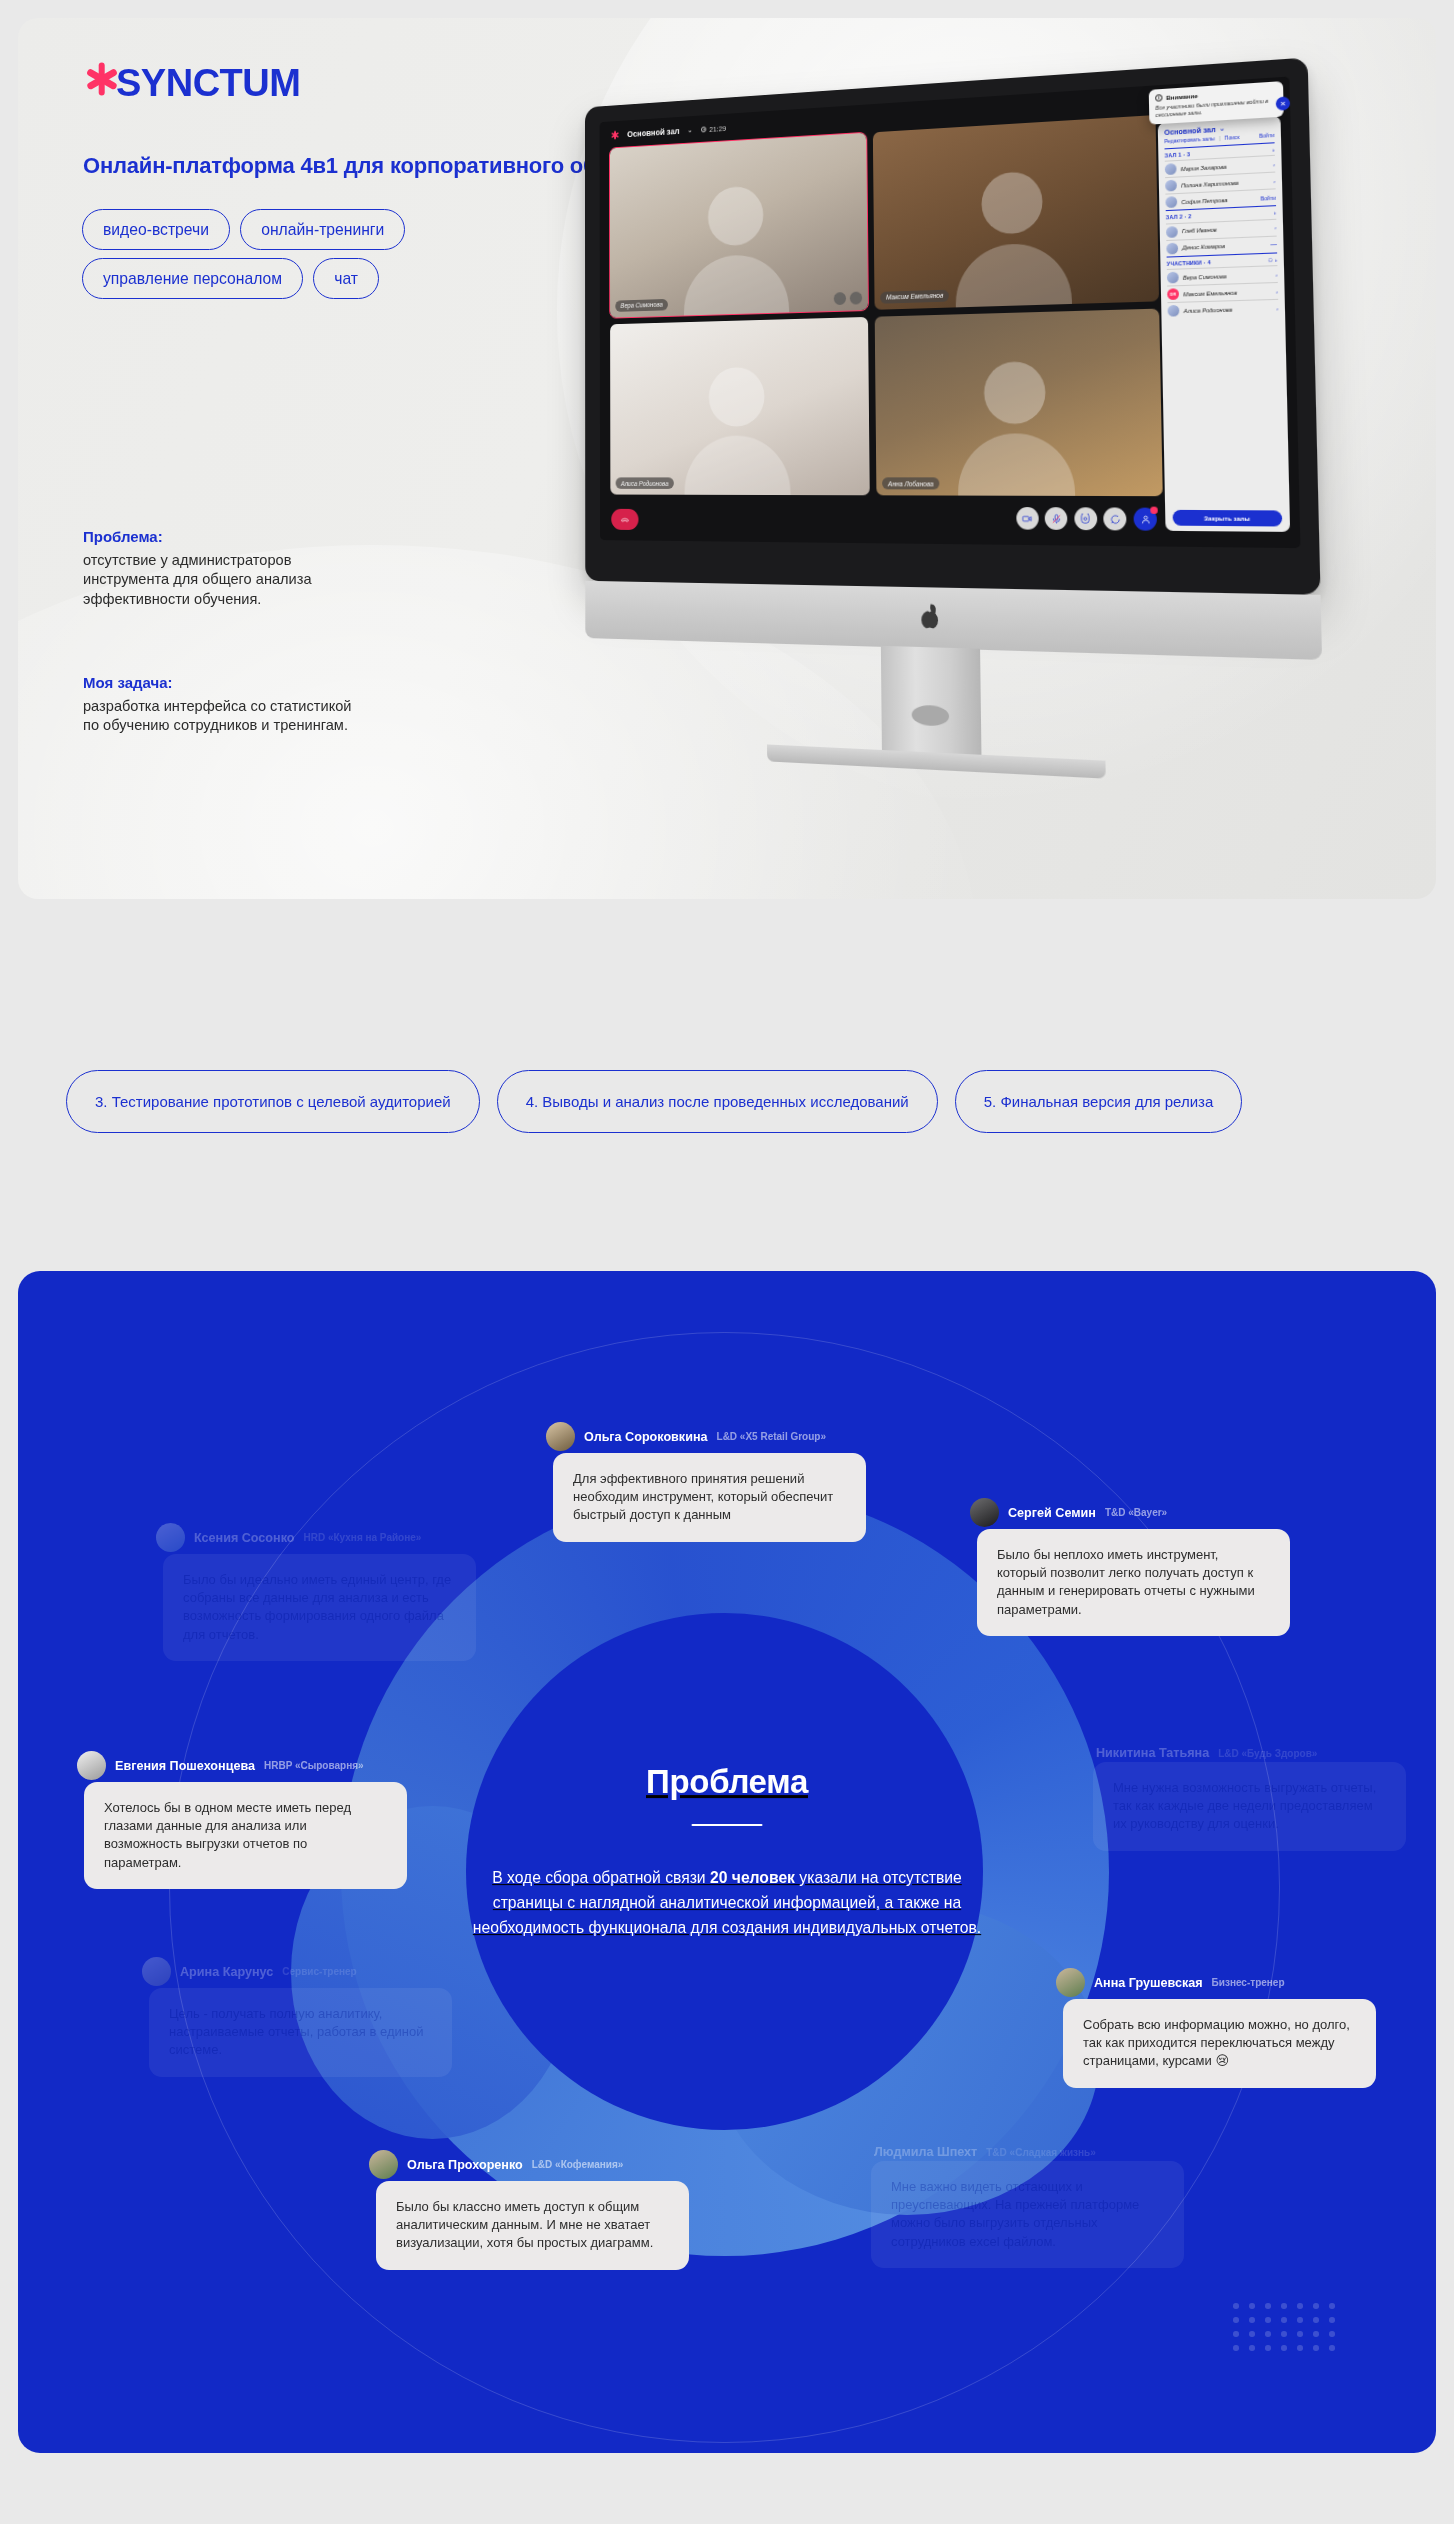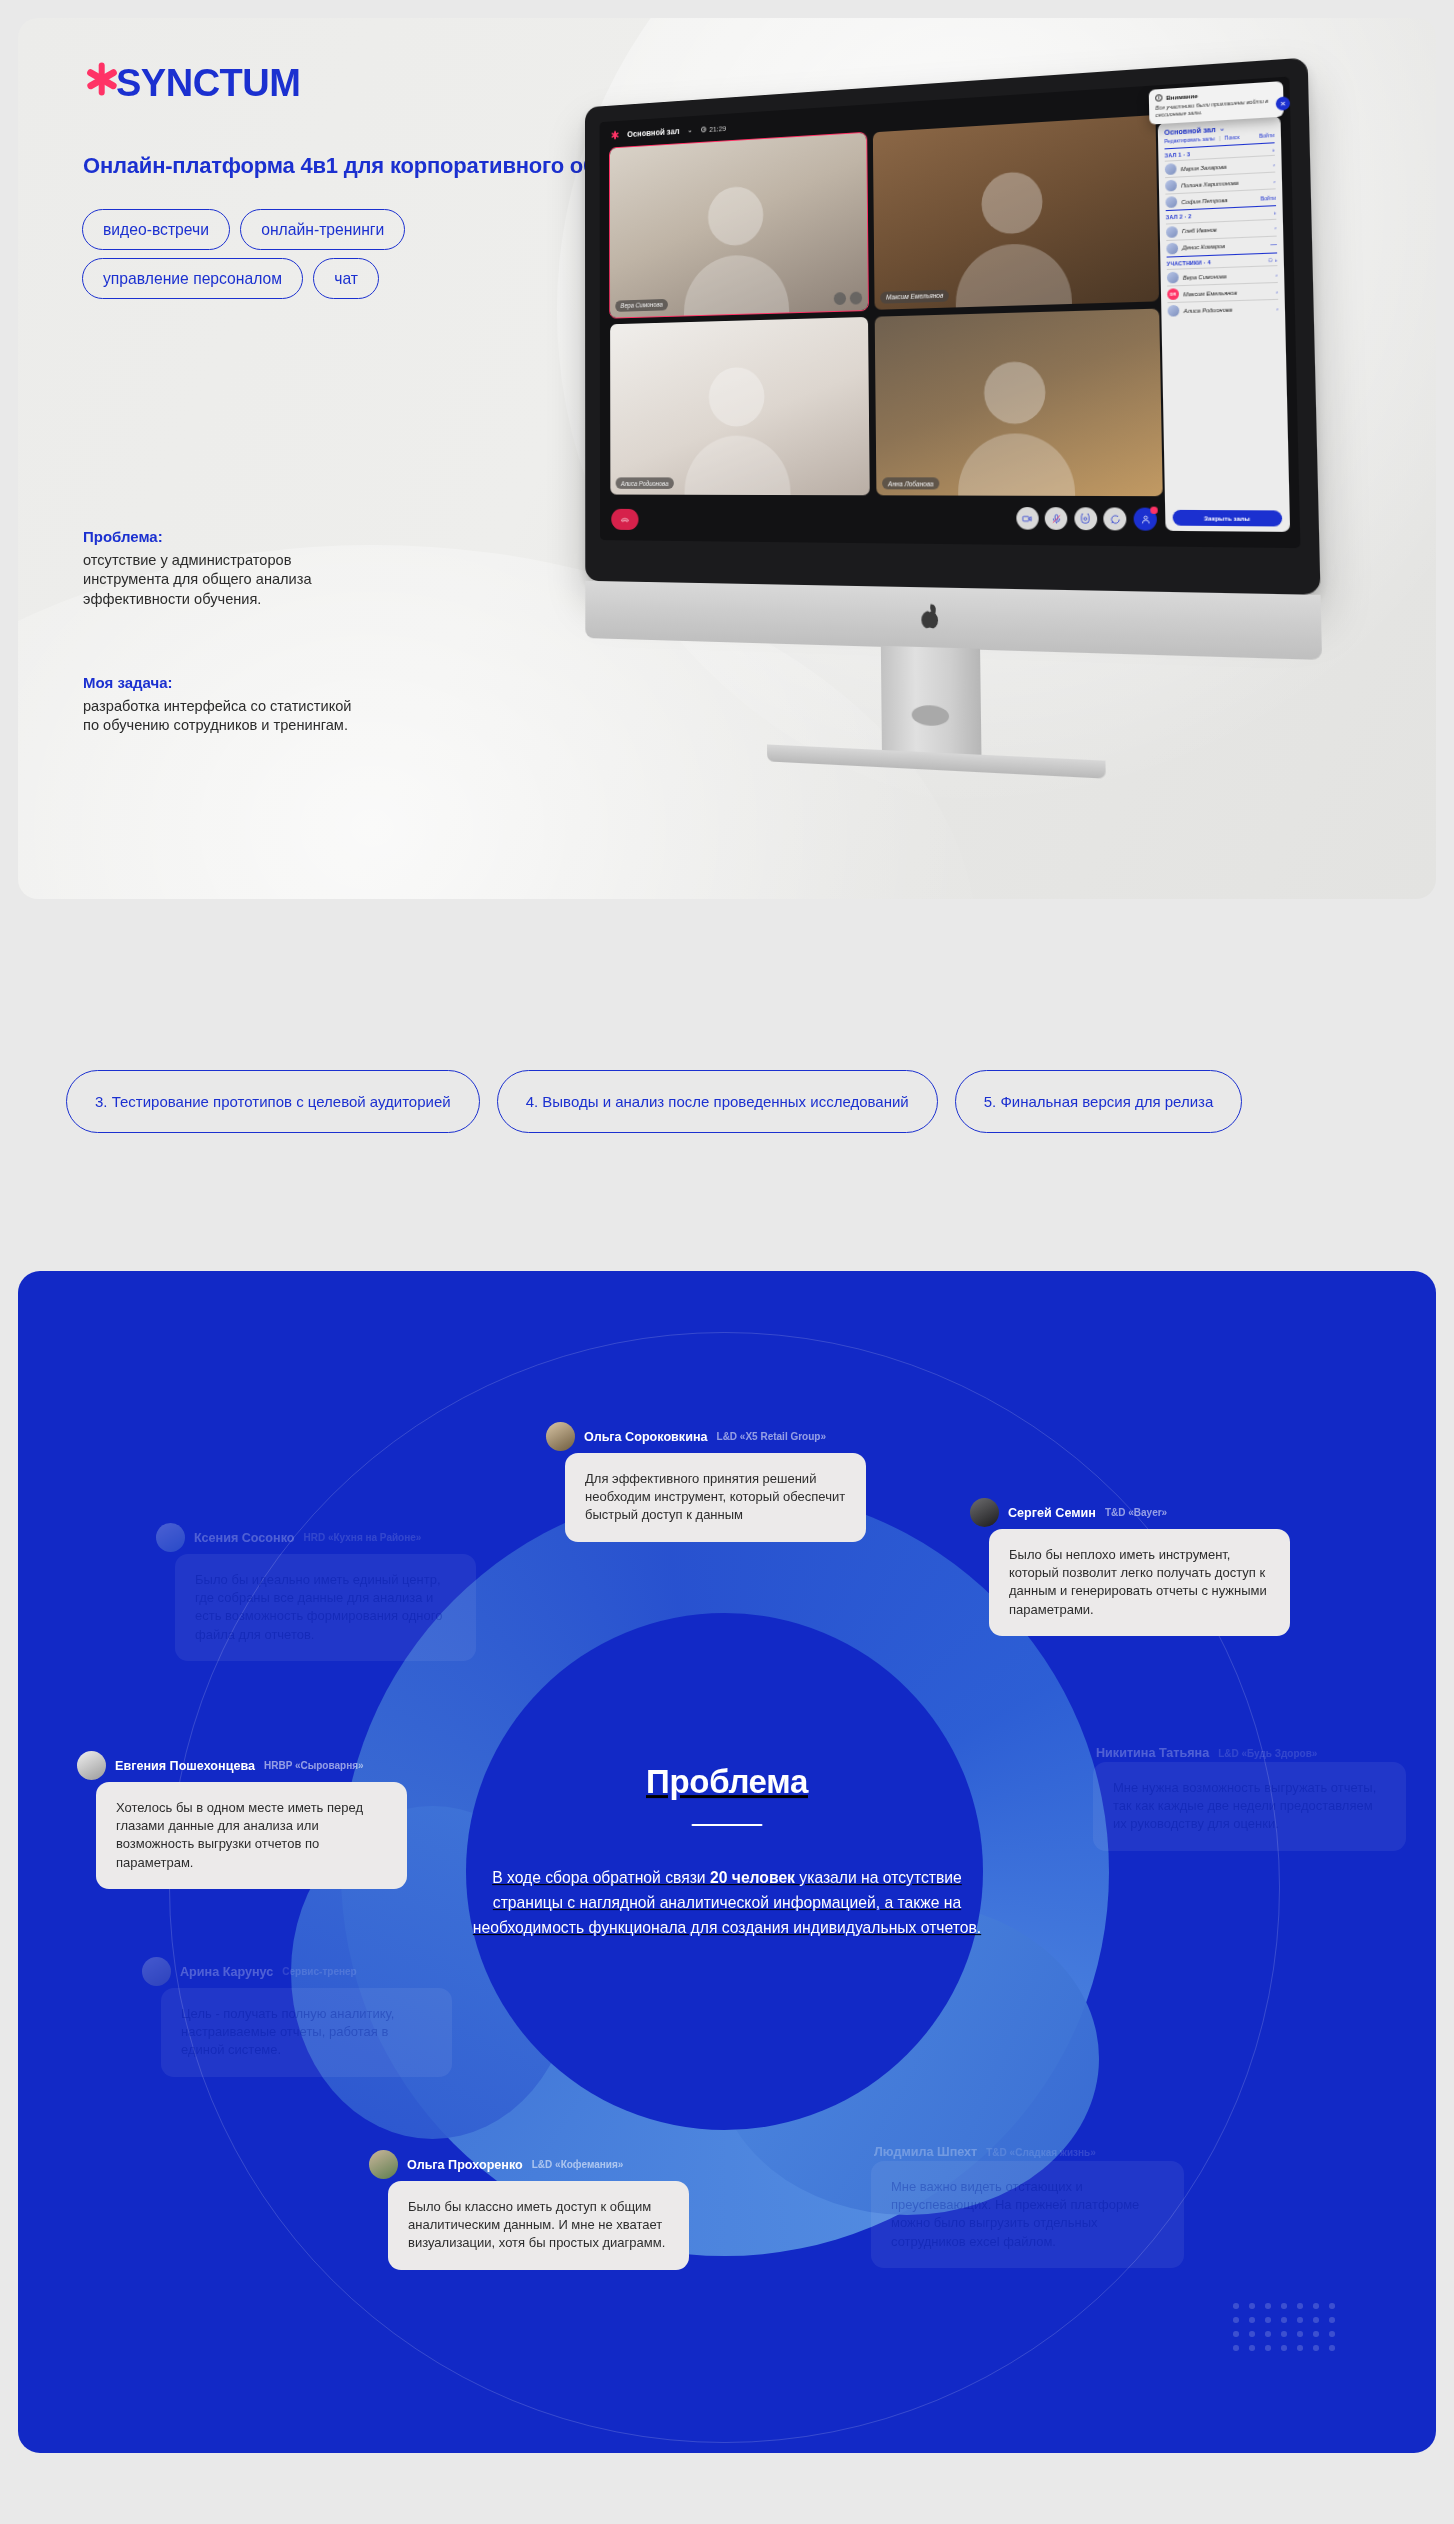--- a/index.html
+++ b/index.html
@@ -226,21 +226,21 @@
   .dots i { width:5.6px;height:5.6px;border-radius:50%;background:rgba(255,255,255,.18); }
 
   
   .tcard { position:absolute; width: 323px; z-index: 6; }
   .tcard .hd { display:flex; align-items:center; gap:9px; margin-bottom:-3px; padding-left:3px; }
   .tcard .av { width:29px;height:29px;border-radius:50%; flex:0 0 29px; overflow:hidden;
     background: linear-gradient(150deg,#cdbba6,#7e6b56); }
   .tcard .nm { font-size:12.6px; font-weight:800; color:#ffffff; }
   .tcard .rl { font-size:10px; font-weight:700; color: rgba(255,255,255,.55); }
   .tcard .bub {
-    margin-left: 22px; margin-top: 5px;
+    margin-left: 10px; margin-top: 5px;
     background:#eceaea; color:#2d2d2d; border-radius: 13px;
     padding: 17px 20px; font-size: 13px; line-height:1.40; font-weight:400;
   }
   .tcard.ghost { z-index: 3; opacity: .30; }
   .tcard.ghost .bub { background: rgba(255,255,255,.22); color: #1b2f9c; }
   .tcard.ghost .nm { color: rgba(255,255,255,.85); }
   .tcard.ghost .rl { color: rgba(255,255,255,.45); }
 
   .av.a1{background:linear-gradient(150deg,#d9c6a6,#6d5b3e);}
   .av.a2{background:linear-gradient(150deg,#6e6e70,#1a1a1c);}
@@ -552,20 +552,28 @@
 
     <div class="tcard" style="left:56px; top:480px; width:333px;">
       <div class="hd">
         <span class="av a3"></span>
         <span class="nm">Евгения Пошехонцева</span>
         <span class="rl">HRBP «Сыроварня»</span>
       </div>
       <div class="bub">Хотелось бы в одном месте иметь перед глазами данные для анализа или возможность выгрузки отчетов по параметрам.</div>
     </div>
 
+    <div class="tcard" style="left:1035px; top:697px; width:323px;">
+      <div class="hd">
+        <span class="av a5"></span>
+        <span class="nm">Анна Грушевская</span>
+        <span class="rl">Бизнес-тренер</span>
+      </div>
+      <div class="bub">Собрать всю информацию можно, но долго, так как приходится переключаться между страницами, курсами 😢</div>
+    </div>
 
     <div class="tcard" style="left:348px; top:879px; width:323px;">
       <div class="hd">
         <span class="av a5"></span>
         <span class="nm">Ольга Прохоренко</span>
         <span class="rl">L&amp;D «Кофемания»</span>
       </div>
       <div class="bub">Было бы классно иметь доступ к общим аналитическим данным. И мне не хватает визуализации, хотя бы простых диаграмм.</div>
     </div>
 

